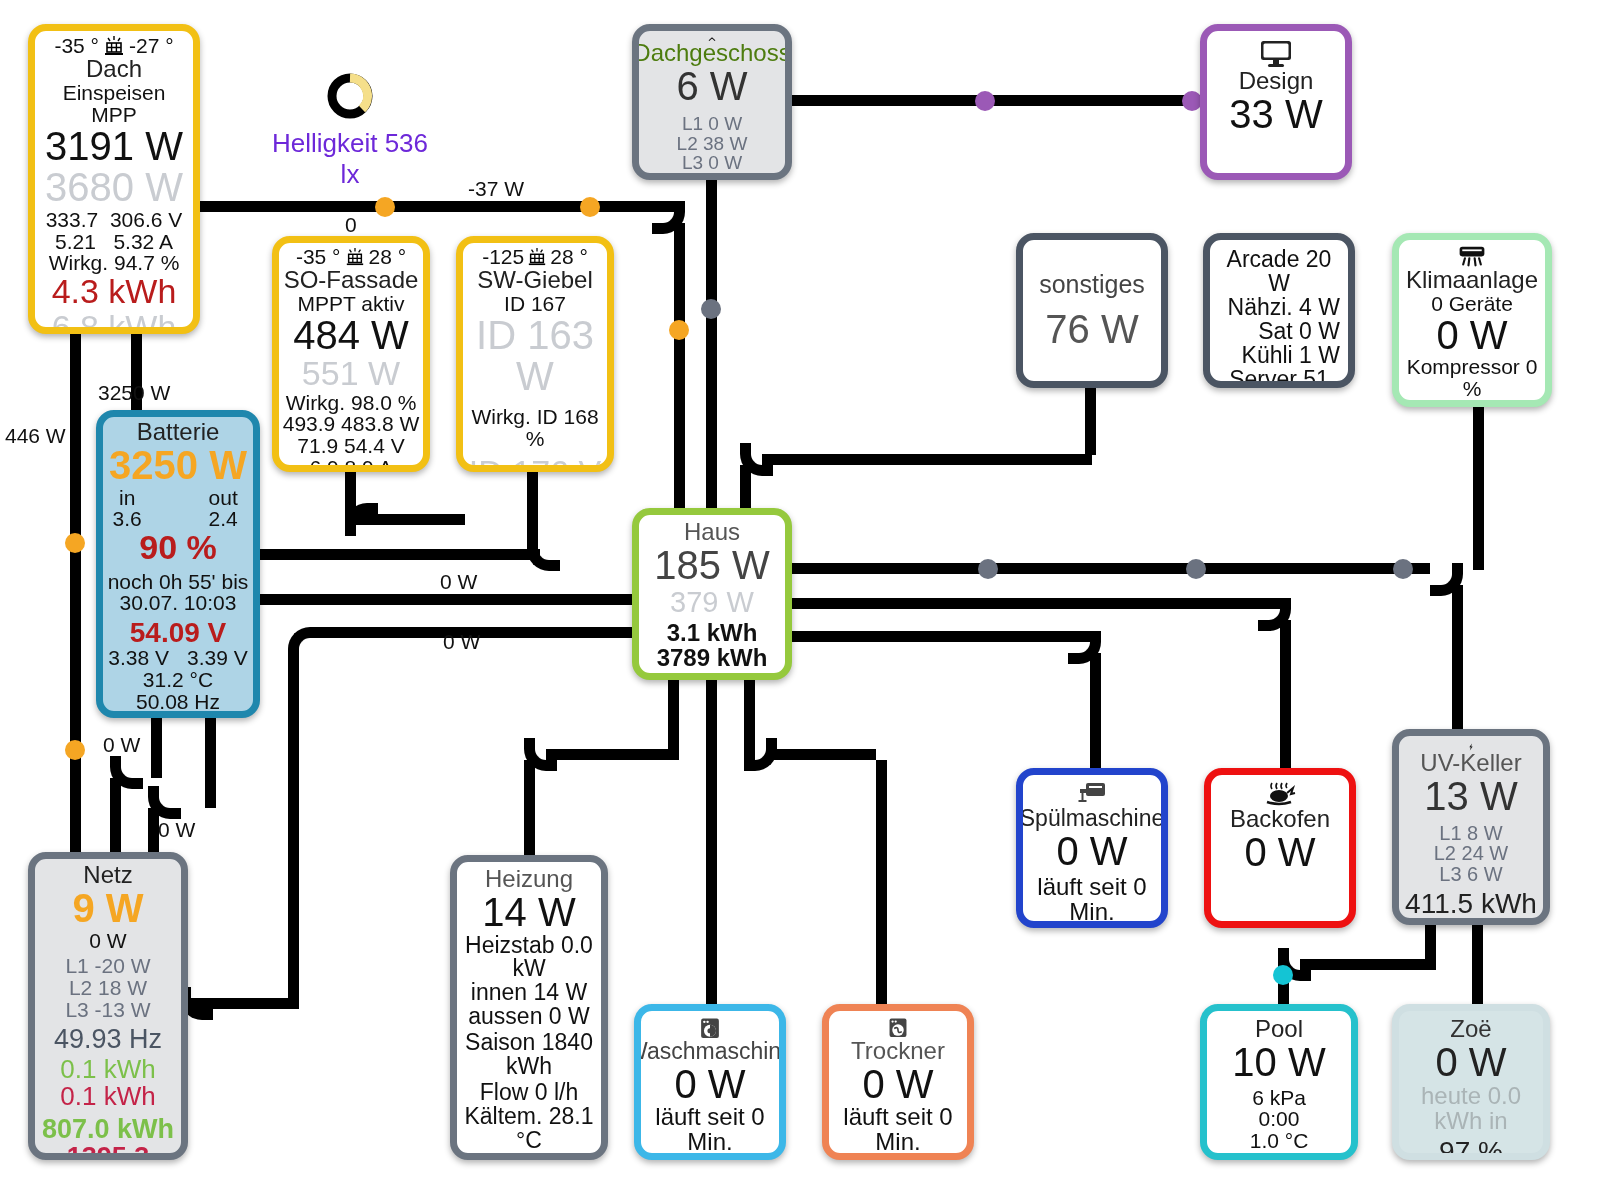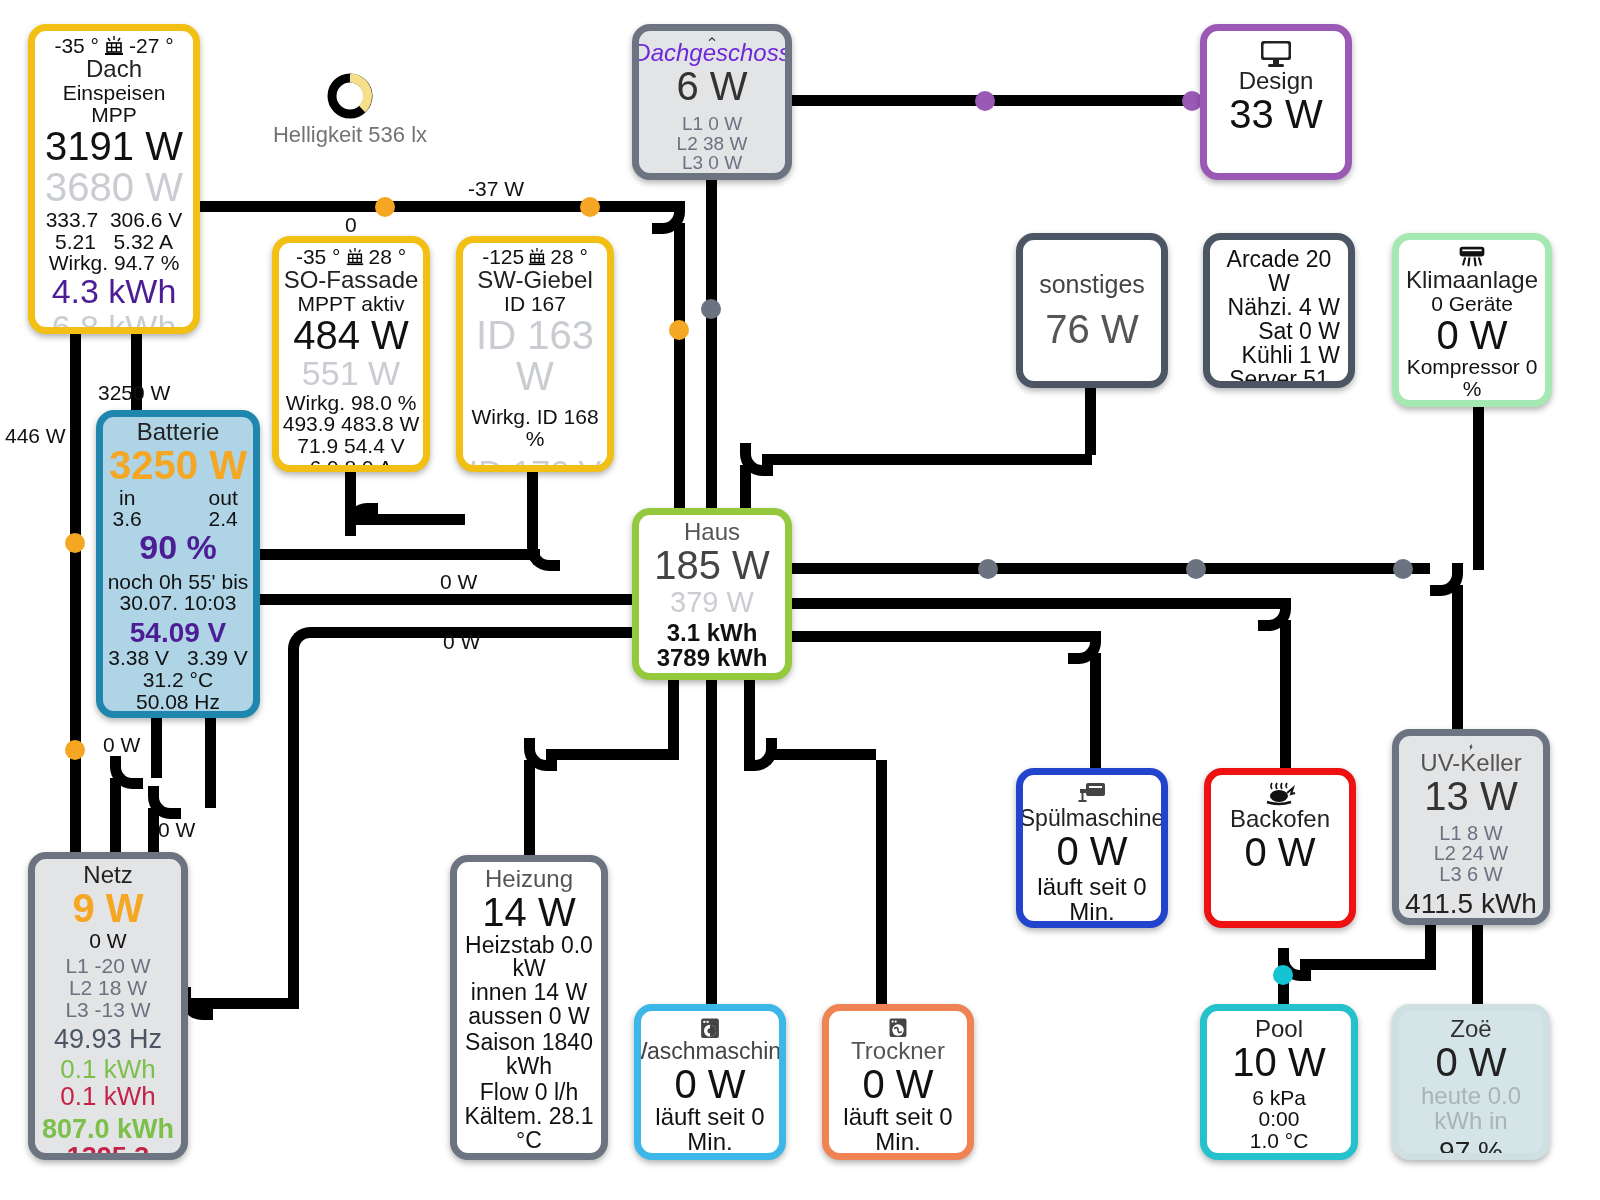--- a/index.html
+++ b/index.html
@@ -24,21 +24,21 @@
   .wlabel{position:absolute;z-index:4;font-size:21px;color:#111;white-space:nowrap;}
 
   
   .card{position:absolute;z-index:5;box-sizing:border-box;
         border:7px solid #6b7480;border-radius:18px;background:#fff;
         box-shadow:0 3px 6px rgba(0,0,0,.30);
         display:flex;flex-direction:column;align-items:center;
         overflow:hidden;text-align:center;line-height:1.04;}
   .ttl{font-size:24px;color:#222;}
   .big{font-size:40px;color:#111;}
-  .big2{font-size:34px;color:#4c1d95;}
+  .big2{font-size:34px;color:#b91c1c;}
   .muted{color:#c9ccd1;}
   .sm{font-size:21px;color:#111;}
   .xs{font-size:19px;color:#6b7280;}
   .bold{font-weight:bold;}
 
   svg{display:block;}
 </style>
 </head>
 <body>
 
@@ -136,21 +136,21 @@
   <div class="wlabel" style="left:103px;top:733px;">0 W</div>
   <div class="wlabel" style="left:158px;top:818px;">0 W</div>
   <div class="wlabel" style="left:440px;top:570px;">0 W</div>
   <div class="wlabel" style="left:443px;top:630px;">0 W</div>
 
   <div style="position:absolute;left:270px;top:70px;z-index:6;text-align:center;width:160px;">
     <svg width="52" height="52" viewBox="0 0 52 52" style="margin:0 auto;">
       <circle cx="26" cy="26" r="18" fill="none" stroke="#000" stroke-width="9"></circle>
       <path d="M 26 8 A 18 18 0 0 1 38 39" fill="none" stroke="#f5df8a" stroke-width="9"></path>
     </svg>
-    <div style="font-size:22px;color:#737373;margin-top:0;">Helligkeit 536 lx</div>
+    <div style="font-size:26px;color:#6d28d9;margin-top:6px;">Helligkeit 536 lx</div>
   </div>
 
   <div class="card" style="left:28px;top:24px;width:172px;height:310px;border-color:#f2c014;padding:4px 2px 0;">
     <div class="sm" style="display:flex;align-items:center;gap:2px;">
       <span>-35 °</span>
       <svg width="26" height="22" viewBox="0 0 26 22">
         <g stroke="#000" stroke-width="1.4" fill="none">
           <line x1="13" y1="1" x2="13" y2="5"></line>
             <line x1="7" y1="3" x2="9" y2="6"></line>
             <line x1="19" y1="3" x2="17" y2="6"></line>
@@ -289,21 +289,21 @@
     <div class="big2" style="font-size:26px;color:#c42348;">0.1 kWh</div>
     <div class="big2 bold" style="font-size:27px;color:#7cc04a;margin-top:5px;">807.0 kWh</div>
     <div class="big2 bold" style="font-size:27px;color:#c42348;">1395.3 kWh</div>
 
   </div>
 
   <div class="card" style="left:632px;top:24px;width:160px;height:156px;border-color:#6b7480;background:#e3e4e6;padding:2px 2px 0;">
     <svg width="34" height="20" viewBox="0 0 34 20" style="margin-top:4px;">
       <path d="M4 16 L17 4 L30 16" stroke="#222" stroke-width="5" fill="none" stroke-linecap="round" stroke-linejoin="round"></path>
     </svg>
-    <div class="ttl" style="color:#6d28d9;font-style:italic;">Dachgeschoss</div>
+    <div class="ttl" style="color:#4d7c0f;">Dachgeschoss</div>
     <div class="big" style="color:#333;">6 W</div>
     <div class="xs" style="margin-top:6px;">L1 0 W</div>
     <div class="xs">L2 38 W</div>
     <div class="xs">L3 0 W</div>
   </div>
 
   <div class="card" style="left:1200px;top:24px;width:152px;height:156px;border-color:#9b59b6;padding:4px 2px 0;">
     <svg width="36" height="30" viewBox="0 0 36 30" style="margin-top:4px;">
       <rect x="3" y="2" width="30" height="19" rx="2.5" fill="#222"></rect>
       <rect x="5.5" y="4.5" width="25" height="14" rx="1.5" fill="#fff"></rect>

